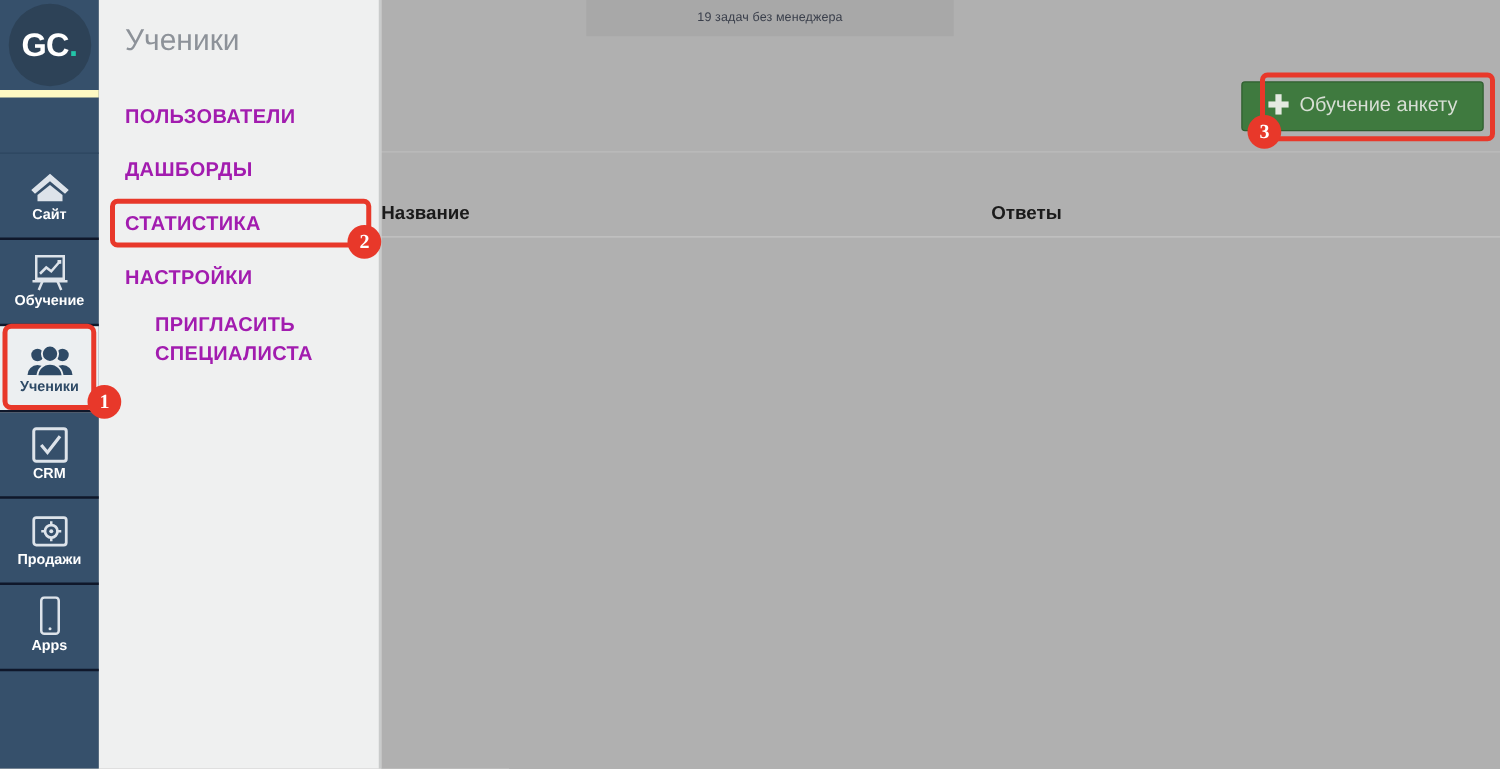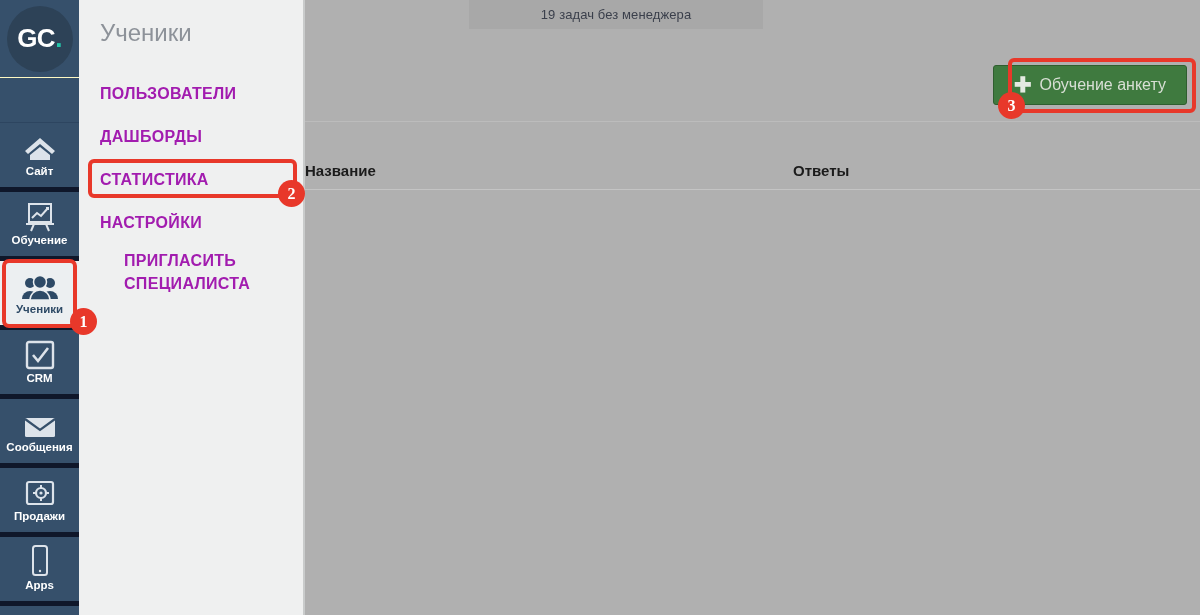--- a/index.html
+++ b/index.html
@@ -34,21 +34,21 @@
     left: 164px;
     top: 0;
     width: 294px;
     height: 29px;
     background: #a8a8a8;
     display: flex;
     align-items: center;
     justify-content: center;
   }
   .notif-bar span {
-    font-size: 13px;
+    font-size: 10px;
     color: #3a3f4b;
     letter-spacing: 0.1px;
   }
 
   .content-hr {
     position: absolute;
     left: 0;
     top: 121px;
     width: 895px;
     height: 1px;
@@ -126,21 +126,21 @@
     height: 615px;
     background: #36506b;
     z-index: 3;
   }
   .rail-logo {
     position: relative;
     height: 78px;
     display: flex;
     align-items: center;
     justify-content: center;
-    border-bottom: 1px solid #fef9c3;
+    border-bottom: 6px solid #fef9c3;
   }
   .logo-circle {
     width: 66px;
     height: 66px;
     border-radius: 50%;
     background: #2d4257;
     display: flex;
     align-items: center;
     justify-content: center;
     font-size: 26px;
@@ -151,21 +151,21 @@
   .logo-c { color: #23c5a8; }
 
   .rail-blank {
     height: 45px;
     border-bottom: 1px solid #2d4560;
   }
 
   .rail-item {
     position: relative;
     height: 69px;
-    border-bottom: 5px solid #0f172a;
+    border-bottom: 2px solid #0f172a;
     display: flex;
     flex-direction: column;
     align-items: center;
     justify-content: center;
     gap: 3px;
     cursor: pointer;
   }
   .rail-item .ico {
     height: 30px;
     display: flex;
@@ -360,29 +360,20 @@
     <div class="rail-item">
       <span class="ico">
         <svg width="30" height="30" viewBox="0 0 30 30">
           <rect x="2" y="2" width="26" height="26" rx="2" fill="none" stroke="#dde3ea" stroke-width="2.4"></rect>
           <polyline points="8,15 13,21 23,8" fill="none" stroke="#dde3ea" stroke-width="2.6"></polyline>
         </svg>
       </span>
       <span class="lbl">CRM</span>
     </div>
 
-    <div class="rail-item">
-      <span class="ico">
-        <svg width="34" height="24" viewBox="0 0 34 24">
-          <rect x="2" y="3" width="30" height="19" rx="1.5" fill="#dde3ea"></rect>
-          <polyline points="2,4 17,15 32,4" fill="none" stroke="#36506b" stroke-width="2.2"></polyline>
-        </svg>
-      </span>
-      <span class="lbl">Сообщения</span>
-    </div>
 
     <div class="rail-item">
       <span class="ico">
         <svg width="30" height="28" viewBox="0 0 30 28">
           <rect x="2" y="2" width="26" height="22" rx="2" fill="none" stroke="#dde3ea" stroke-width="2.2"></rect>
           <circle cx="16" cy="13" r="5" fill="none" stroke="#dde3ea" stroke-width="2.2"></circle>
           <circle cx="16" cy="13" r="1.6" fill="#dde3ea"></circle>
           <line x1="16" y1="5" x2="16" y2="8" stroke="#dde3ea" stroke-width="2"></line>
           <line x1="16" y1="18" x2="16" y2="21" stroke="#dde3ea" stroke-width="2"></line>
           <line x1="8" y1="13" x2="11" y2="13" stroke="#dde3ea" stroke-width="2"></line>

